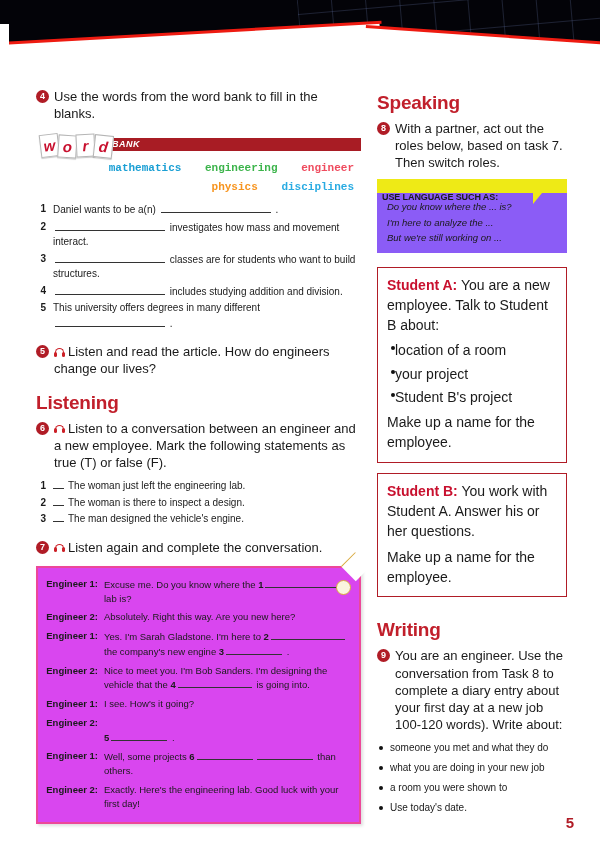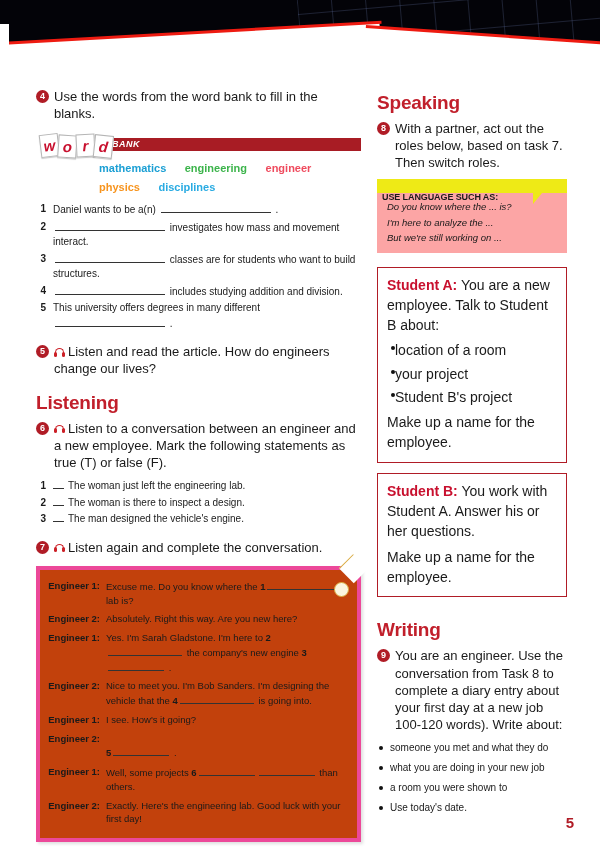--- a/index.html
+++ b/index.html
@@ -100,21 +100,21 @@
   .wb-letter{
     width:17px;height:21px;background:#fff;border:1px solid #b5b5b5;
     color:#c8102e;font-size:15px;font-weight:bold;font-style:italic;
     display:flex;align-items:center;justify-content:center;
     margin-right:-1px;box-shadow:0 1px 1px rgba(0,0,0,.22);
   }
   .wb-letter:nth-child(1){transform:rotate(-7deg);}
   .wb-letter:nth-child(2){transform:rotate(4deg) translateY(1px);}
   .wb-letter:nth-child(3){transform:rotate(-3deg);}
   .wb-letter:nth-child(4){transform:rotate(6deg) translateY(1px);}
-  #wb-words{position:absolute;left:56px;top:24px;right:0;text-align:left;}
+  #wb-words{position:absolute;left:44px;top:24px;right:0;text-align:right;font-family:Liberation Mono, monospace;}
   #wb-words .row{margin-bottom:1px;}
   .wb-word{
     font-size:11px;font-weight:bold;margin:0 7px;display:inline-block;
   }
 
   
   .qlist{margin:4px 0 0 0;padding:0;list-style:none;}
   .qlist li{
     display:flex;gap:7px;font-size:10px;line-height:1.45;margin-bottom:2px;
   }
@@ -126,21 +126,21 @@
   }
   .b-lg{width:110px;}
   .b-md{width:74px;}
   .b-sm{width:56px;}
   .tfblank{display:inline-block;width:11px;border-bottom:1px solid #333;
     height:8px;margin-right:4px;}
 
   
   #dialogue-card{
     position:relative;margin-top:10px;
-    background:#c2410c;border:4px solid #ec4899;
+    background:#d946ef;border:2px solid #ec4899;
     padding:9px 10px 12px 8px;
     box-shadow:2px 2px 3px rgba(0,0,0,.13);
   }
   #dc-fold{
     position:absolute;right:-1px;top:-1px;width:20px;height:20px;
     background:#fff;border-left:1px solid #d9a93e;
     transform:rotate(45deg) translate(7px,-7px);transform-origin:top right;
   }
   #dc-hole{
     position:absolute;right:8px;top:12px;width:13px;height:13px;
@@ -157,21 +157,21 @@
   #use-lang-banner .ul-text{
     position:absolute;left:5px;top:13px;font-size:9px;font-weight:bold;
     letter-spacing:-.1px;
   }
   #ul-notch{
     position:absolute;right:16px;top:14px;width:0;height:0;
     border-left:9px solid #eeea16;border-right:9px solid transparent;
     border-bottom:11px solid transparent;
   }
   #use-lang-body{
-    background:#fca5a5;padding:6px 8px 8px 10px;
+    background:#8b5cf6;padding:6px 8px 8px 10px;
   }
   #use-lang-body .ul-line{
     font-size:9.5px;font-style:italic;line-height:1.6;
   }
   .student-box{
     border:1.5px solid #b01c26;padding:8px 9px 9px 9px;margin-top:14px;
     font-size:14px;line-height:1.42;
   }
   .stud-name{color:#c8102e;font-weight:bold;}
   .sb-list{margin:5px 0 5px 0;padding:0;list-style:none;}

